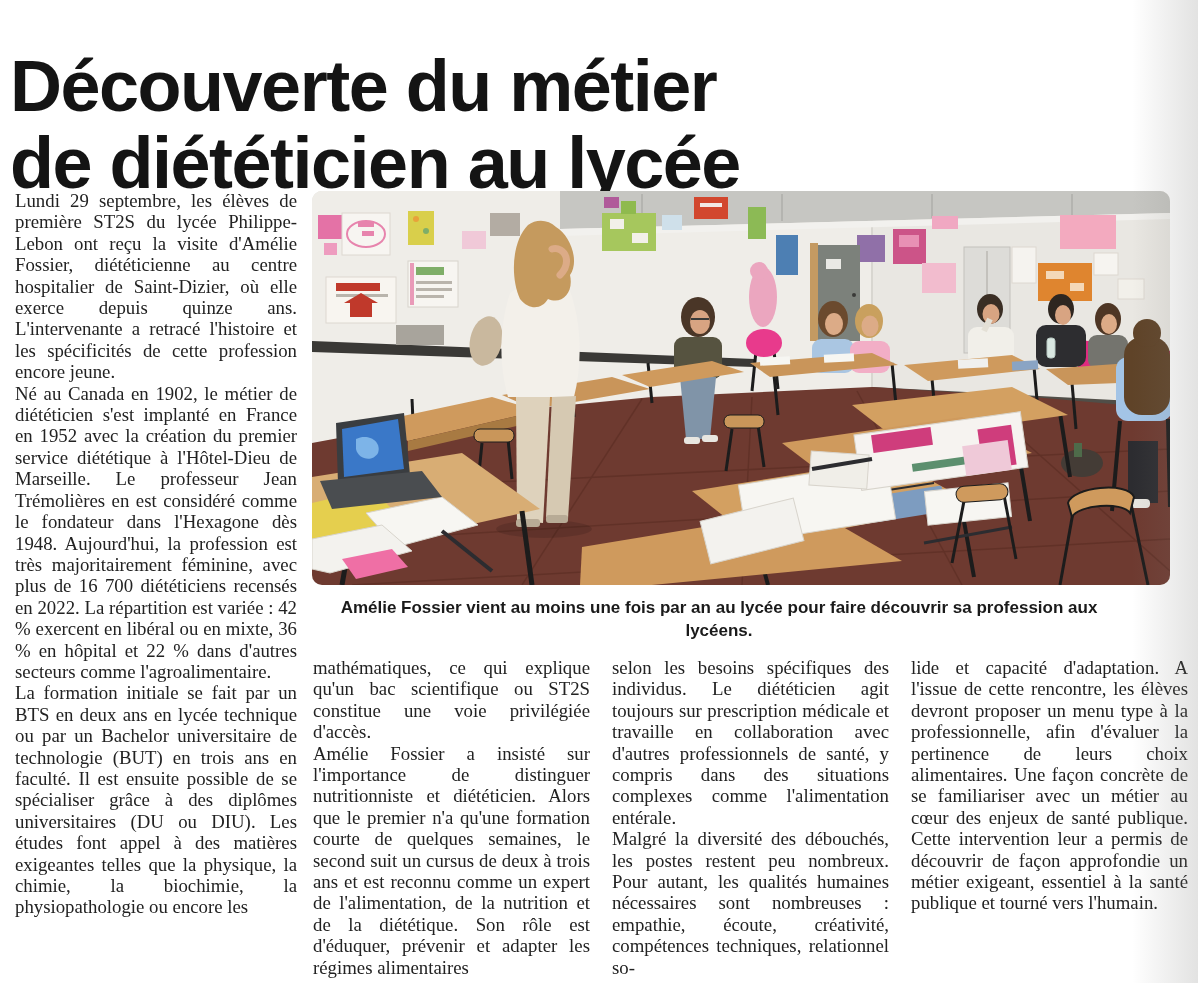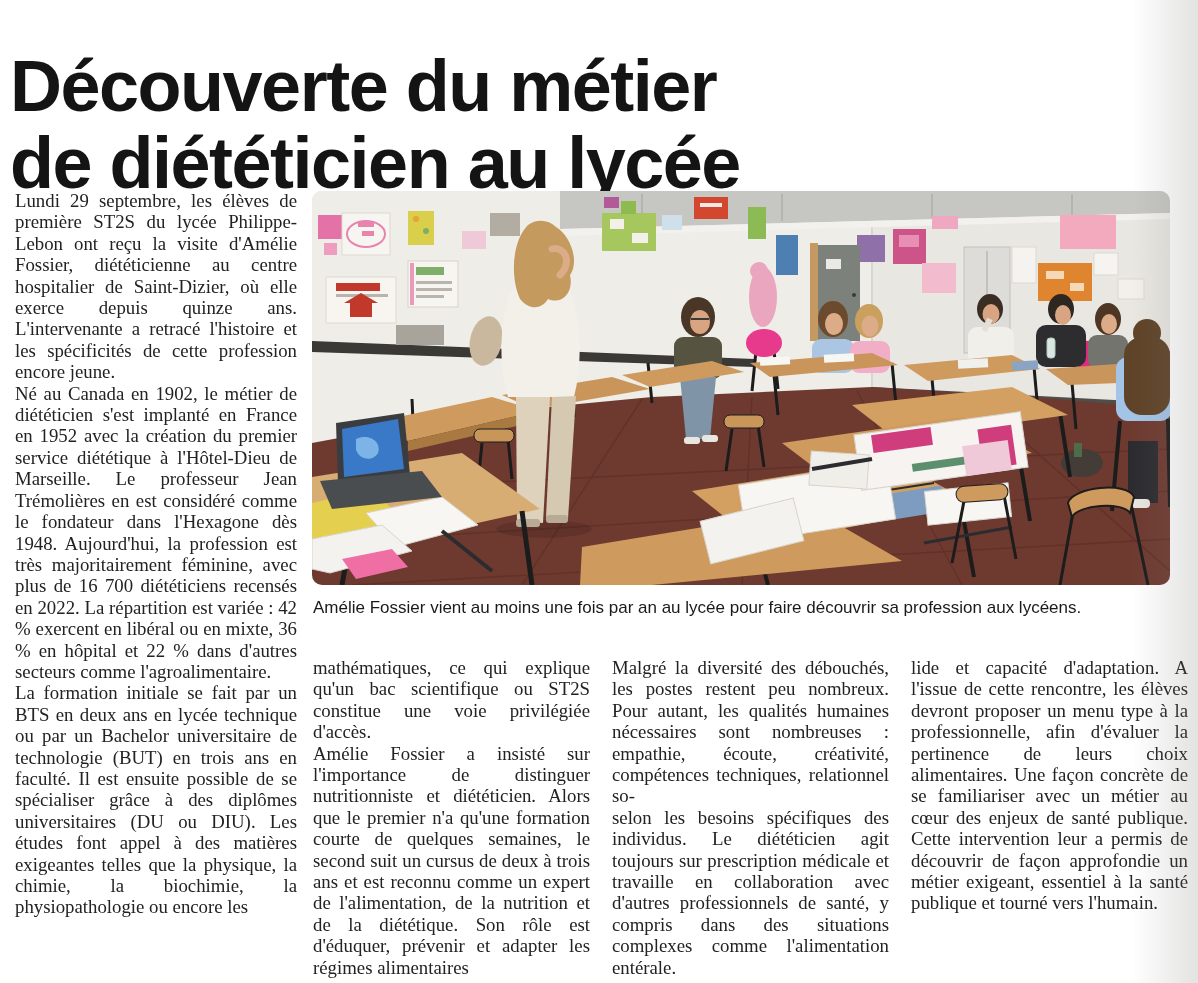--- a/index.html
+++ b/index.html
@@ -22,22 +22,22 @@
     hyphens:auto;-webkit-hyphens:auto;color:#222;
   }
   .body-text p{margin:0;}
   .photo{
     position:absolute;left:312px;top:191px;width:858px;height:394px;
     border-radius:10px;overflow:hidden;background:#e9e7e2;
   }
   .photo svg{display:block;width:100%;height:100%;}
   .caption{
     position:absolute;left:313px;top:596px;width:812px;
-    font-family:"Liberation Sans", sans-serif;font-weight:400;
-    font-size:17px;line-height:23px;color:#1a1a1a;
+    font-family:"Liberation Sans", sans-serif;font-weight:700;
+    font-size:17px;line-height:23px;color:#1a1a1a;text-align:center;
   }
   .lower{
     position:absolute;left:313px;top:657px;width:875px;height:322px;
     display:flex;gap:22px;
   }
   .lower .col{flex:1;overflow:hidden;}
   .edge-shade{
     position:absolute;top:0;right:0;width:66px;height:983px;
     background:linear-gradient(to right, rgba(125,125,122,0), rgba(125,125,122,0.22));
     pointer-events:none;
@@ -312,21 +312,21 @@
 </div>
 
 <div class="caption">Amélie Fossier vient au moins une fois par an au lycée pour faire découvrir sa profession aux lycéens.</div>
 
 <div class="lower">
   <div class="col body-text">
     <p>mathématiques, ce qui explique qu'un bac scientifique ou ST2S constitue une voie privilégiée d'accès.</p>
     <p>Amélie Fossier a insisté sur l'importance de distinguer nutritionniste et diététicien. Alors que le premier n'a qu'une formation courte de quelques semaines, le second suit un cursus de deux à trois ans et est reconnu comme un expert de l'alimentation, de la nutrition et de la diététique. Son rôle est d'éduquer, prévenir et adapter les régimes alimentaires</p>
   </div>
   <div class="col body-text">
+    <p>selon les besoins spécifiques des individus. Le diététicien agit toujours sur prescription médicale et travaille en collaboration avec d'autres professionnels de santé, y compris dans des situations complexes comme l'alimentation entérale.</p>
     <p>Malgré la diversité des débouchés, les postes restent peu nombreux. Pour autant, les qualités humaines nécessaires sont nombreuses : empathie, écoute, créativité, compétences techniques, relationnel so-</p>
-    <p>selon les besoins spécifiques des individus. Le diététicien agit toujours sur prescription médicale et travaille en collaboration avec d'autres professionnels de santé, y compris dans des situations complexes comme l'alimentation entérale.</p>
   </div>
   <div class="col body-text">
     <p>lide et capacité d'adaptation. A l'issue de cette rencontre, les élèves devront proposer un menu type à la professionnelle, afin d'évaluer la pertinence de leurs choix alimentaires. Une façon concrète de se familiariser avec un métier au cœur des enjeux de santé publique. Cette intervention leur a permis de découvrir de façon approfondie un métier exigeant, essentiel à la santé publique et tourné vers l'humain.</p>
   </div>
 </div>
 
 <div class="edge-shade"></div>
 
 </body></html>

